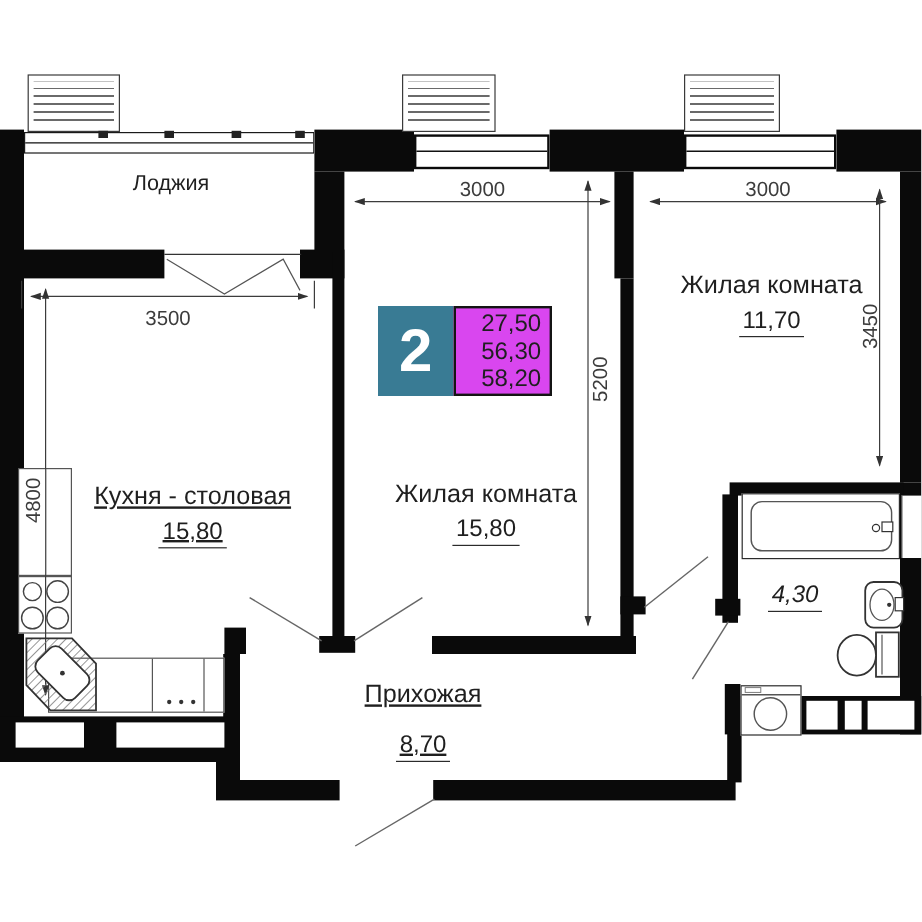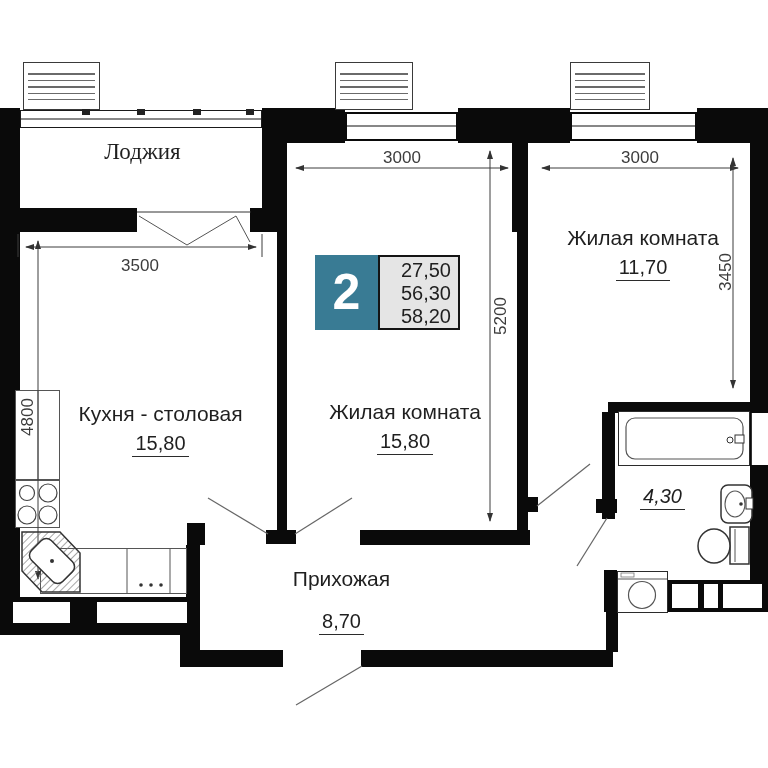--- a/index.html
+++ b/index.html
@@ -16,21 +16,21 @@
   .thin{position:absolute;background:#ffffff;border:1px solid #555;box-sizing:border-box;}
   svg.overlay{position:absolute;left:0;top:0;z-index:5;pointer-events:none;}
   .lbl{position:absolute;z-index:6;text-align:center;}
   .room-name{font-size:21px;line-height:26px;white-space:nowrap;}
   .room-area{font-size:20px;line-height:26px;margin-top:3px;}
   .u{border-bottom:1.5px solid #2b2b2b;padding:0 3px 2px;}
   .dim{position:absolute;z-index:6;font-size:17px;color:#3c3c3c;text-align:center;white-space:nowrap;}
   .vdim{width:60px;height:18px;transform:rotate(-90deg);transform-origin:center;}
   .badge-num{position:absolute;z-index:7;background:#397b94;color:#ffffff;
         font-size:50px;font-weight:bold;text-align:center;}
-  .badge-vals{position:absolute;z-index:7;background:#e5e5e5;border:2px solid #141414;
+  .badge-vals{position:absolute;z-index:7;background:#d946ef;border:2px solid #141414;
         box-sizing:border-box;text-align:right;padding:2px 7px 0 0;}
   .badge-vals div{font-size:20px;line-height:23px;}
 </style>
 </head>
 <body>
 
 <div id="plan">
 
   <div class="wall" style="left:0;top:108px;width:20px;height:527px;"></div>
   <div class="wall" style="left:262px;top:108px;width:83px;height:35px;"></div>
@@ -182,38 +182,38 @@
   </svg>
 
   <div class="badge-num" style="left:315px;top:255px;width:63px;height:75px;line-height:75px;">2</div>
   <div class="badge-vals" style="left:378px;top:255px;width:82px;height:75px;">
     <div>27,50</div>
     <div>56,30</div>
     <div>58,20</div>
   </div>
 
   <div class="lbl" style="left:40px;top:139px;width:205px;">
-    <div class="room-name" style="font-size:23px;font-family:Liberation Serif, serif;">Лоджия</div>
-  </div>
-  <div class="lbl" style="left:58px;top:401px;width:205px;">
+    <div class="room-name" style="font-size:18px;">Лоджия</div>
+  </div>
+  <div class="lbl" style="left:58px;top:401px;width:205px;text-decoration:underline;">
     <div class="room-name">Кухня - столовая</div>
     <div class="room-area"><span class="u">15,80</span></div>
   </div>
   <div class="lbl" style="left:300px;top:399px;width:210px;">
     <div class="room-name">Жилая комната</div>
     <div class="room-area"><span class="u">15,80</span></div>
   </div>
   <div class="lbl" style="left:535px;top:225px;width:216px;">
     <div class="room-name">Жилая комната</div>
     <div class="room-area"><span class="u">11,70</span></div>
   </div>
   <div class="lbl" style="left:605px;top:483px;width:115px;">
     <div class="room-area" style="margin-top:0;font-style:italic;"><span class="u">4,30</span></div>
   </div>
-  <div class="lbl" style="left:269px;top:566px;width:145px;">
+  <div class="lbl" style="left:280px;top:566px;width:145px;text-decoration:underline;">
     <div class="room-name">Прихожая</div>
     <div class="room-area" style="margin-top:16px;"><span class="u">8,70</span></div>
   </div>
 
   <div class="dim" style="left:100px;top:232px;width:80px;margin-top:24px;">3500</div>
   <div class="dim" style="left:362px;top:148px;width:80px;">3000</div>
   <div class="dim" style="left:600px;top:148px;width:80px;">3000</div>
   <div class="dim vdim" style="left:470px;top:307px;">5200</div>
   <div class="dim vdim" style="left:695px;top:263px;">3450</div>
   <div class="dim vdim" style="left:-3px;top:408px;">4800</div>

